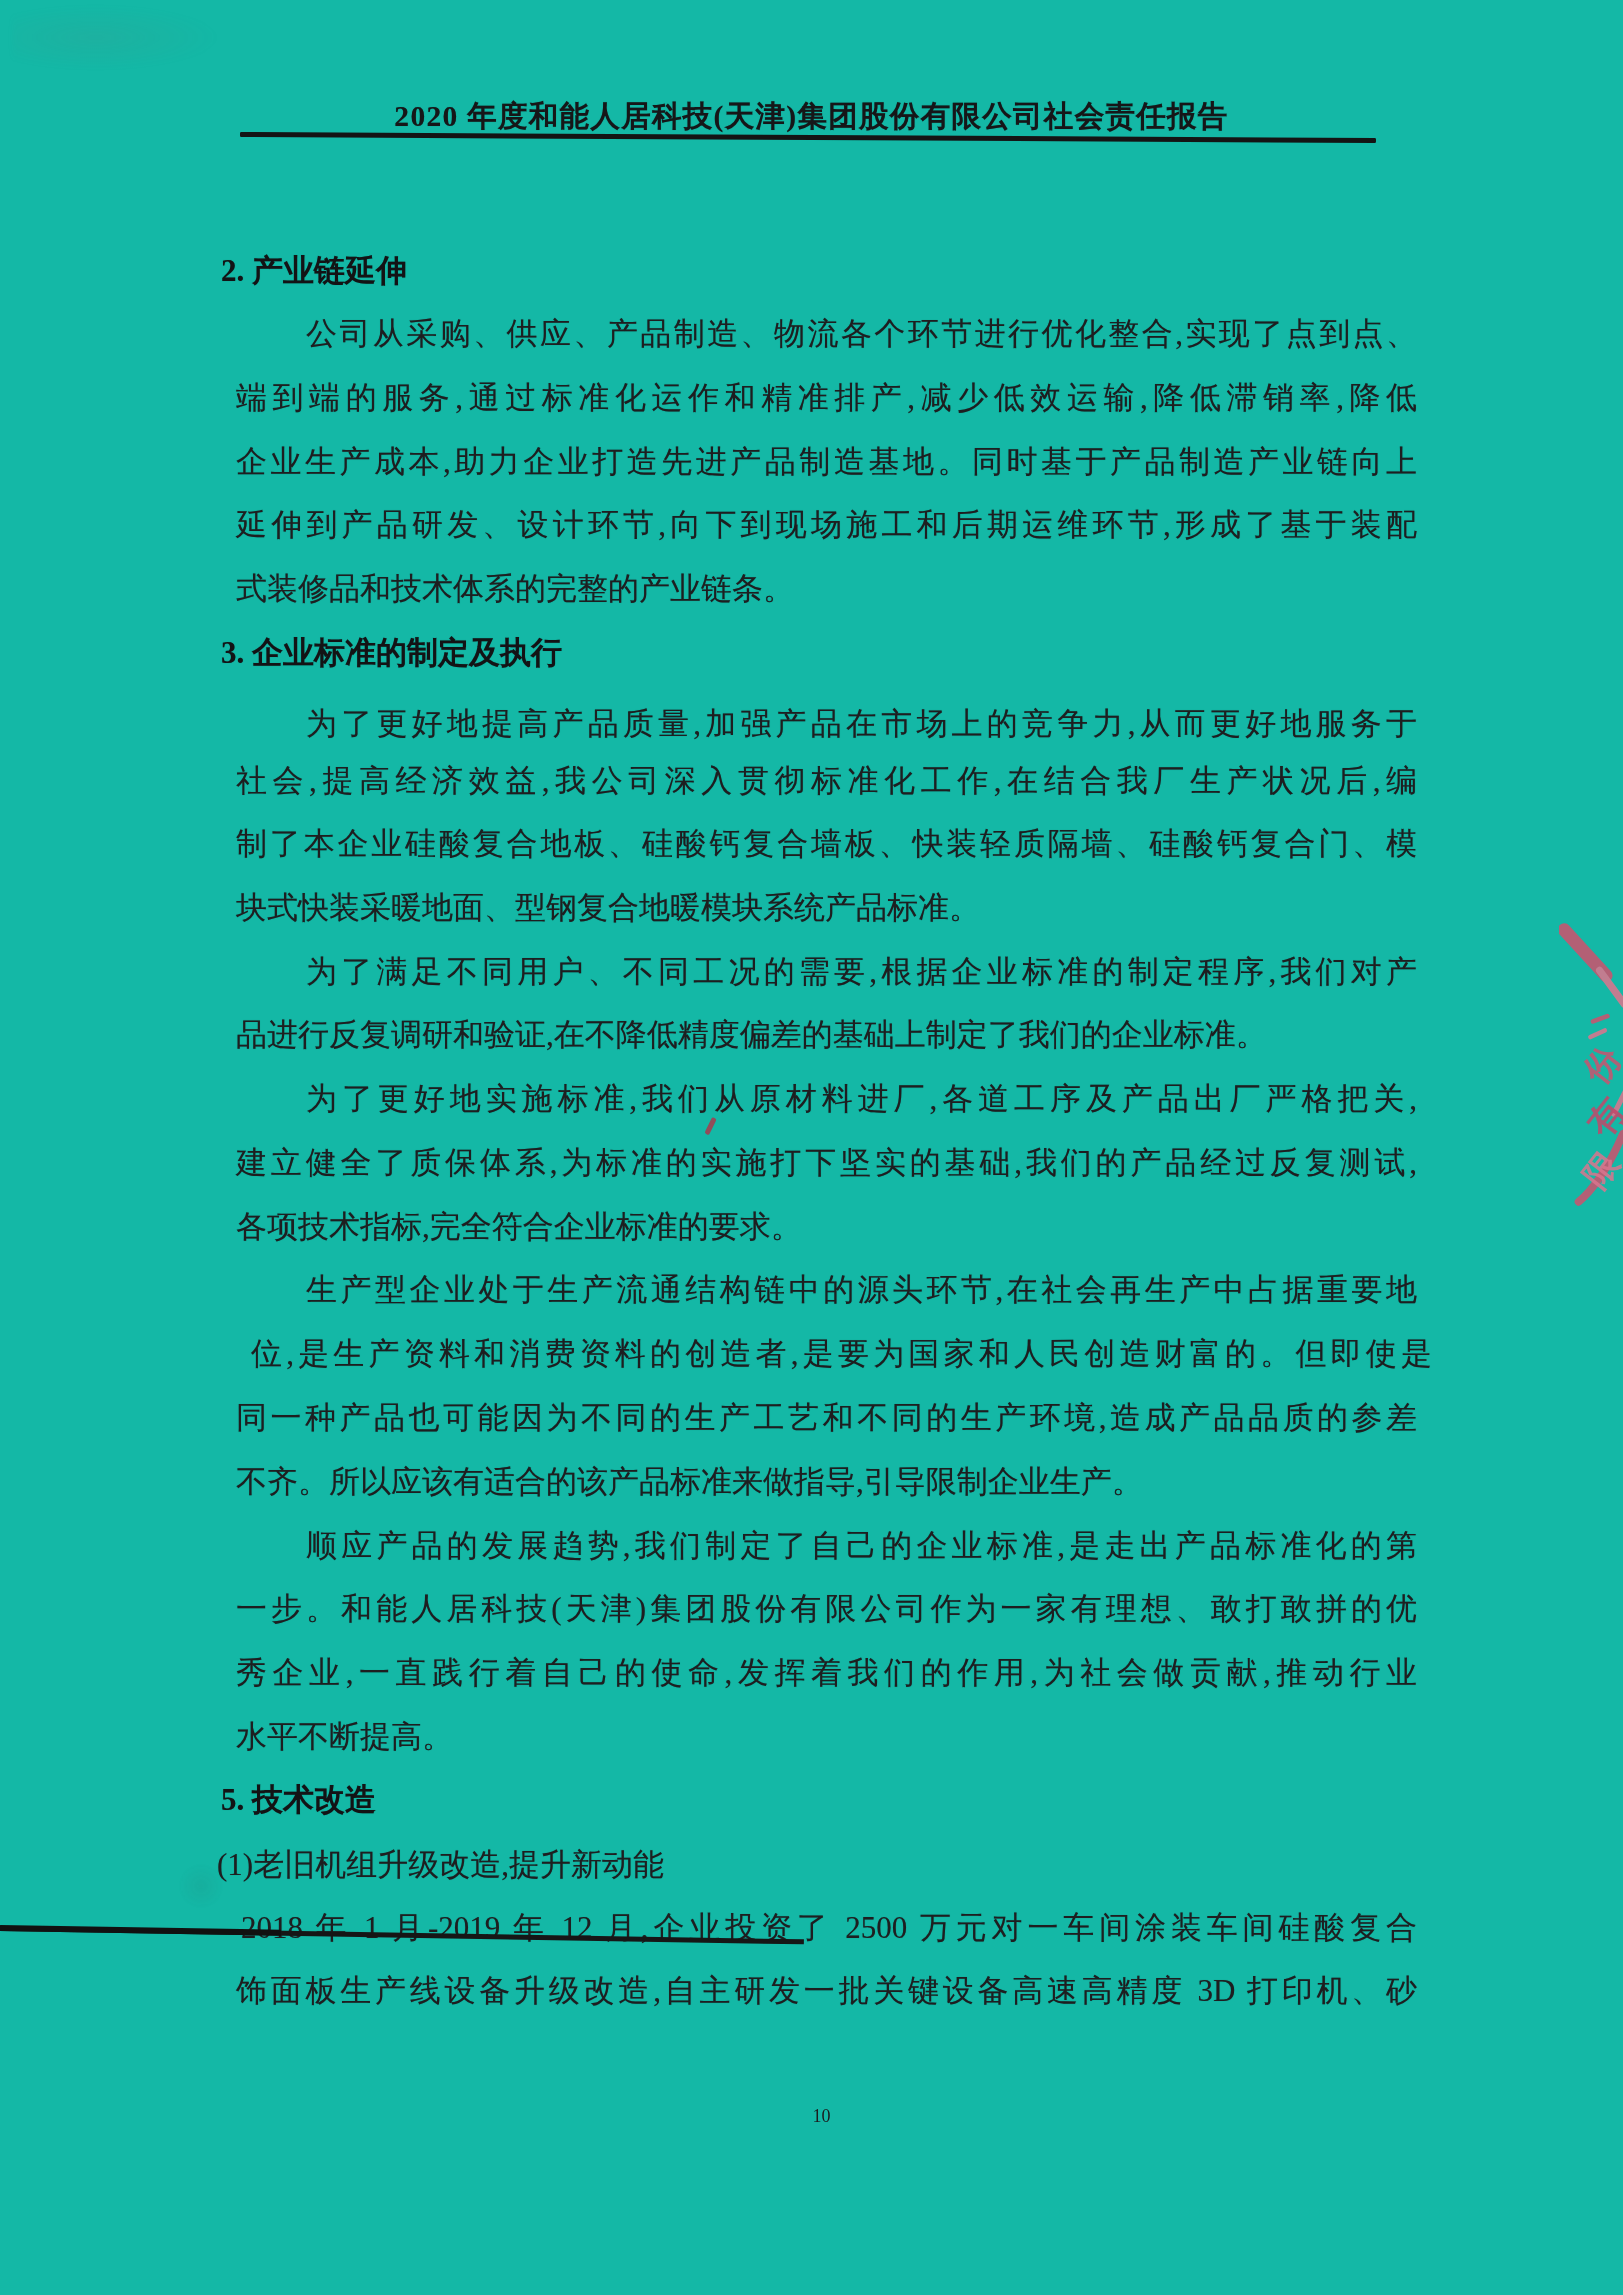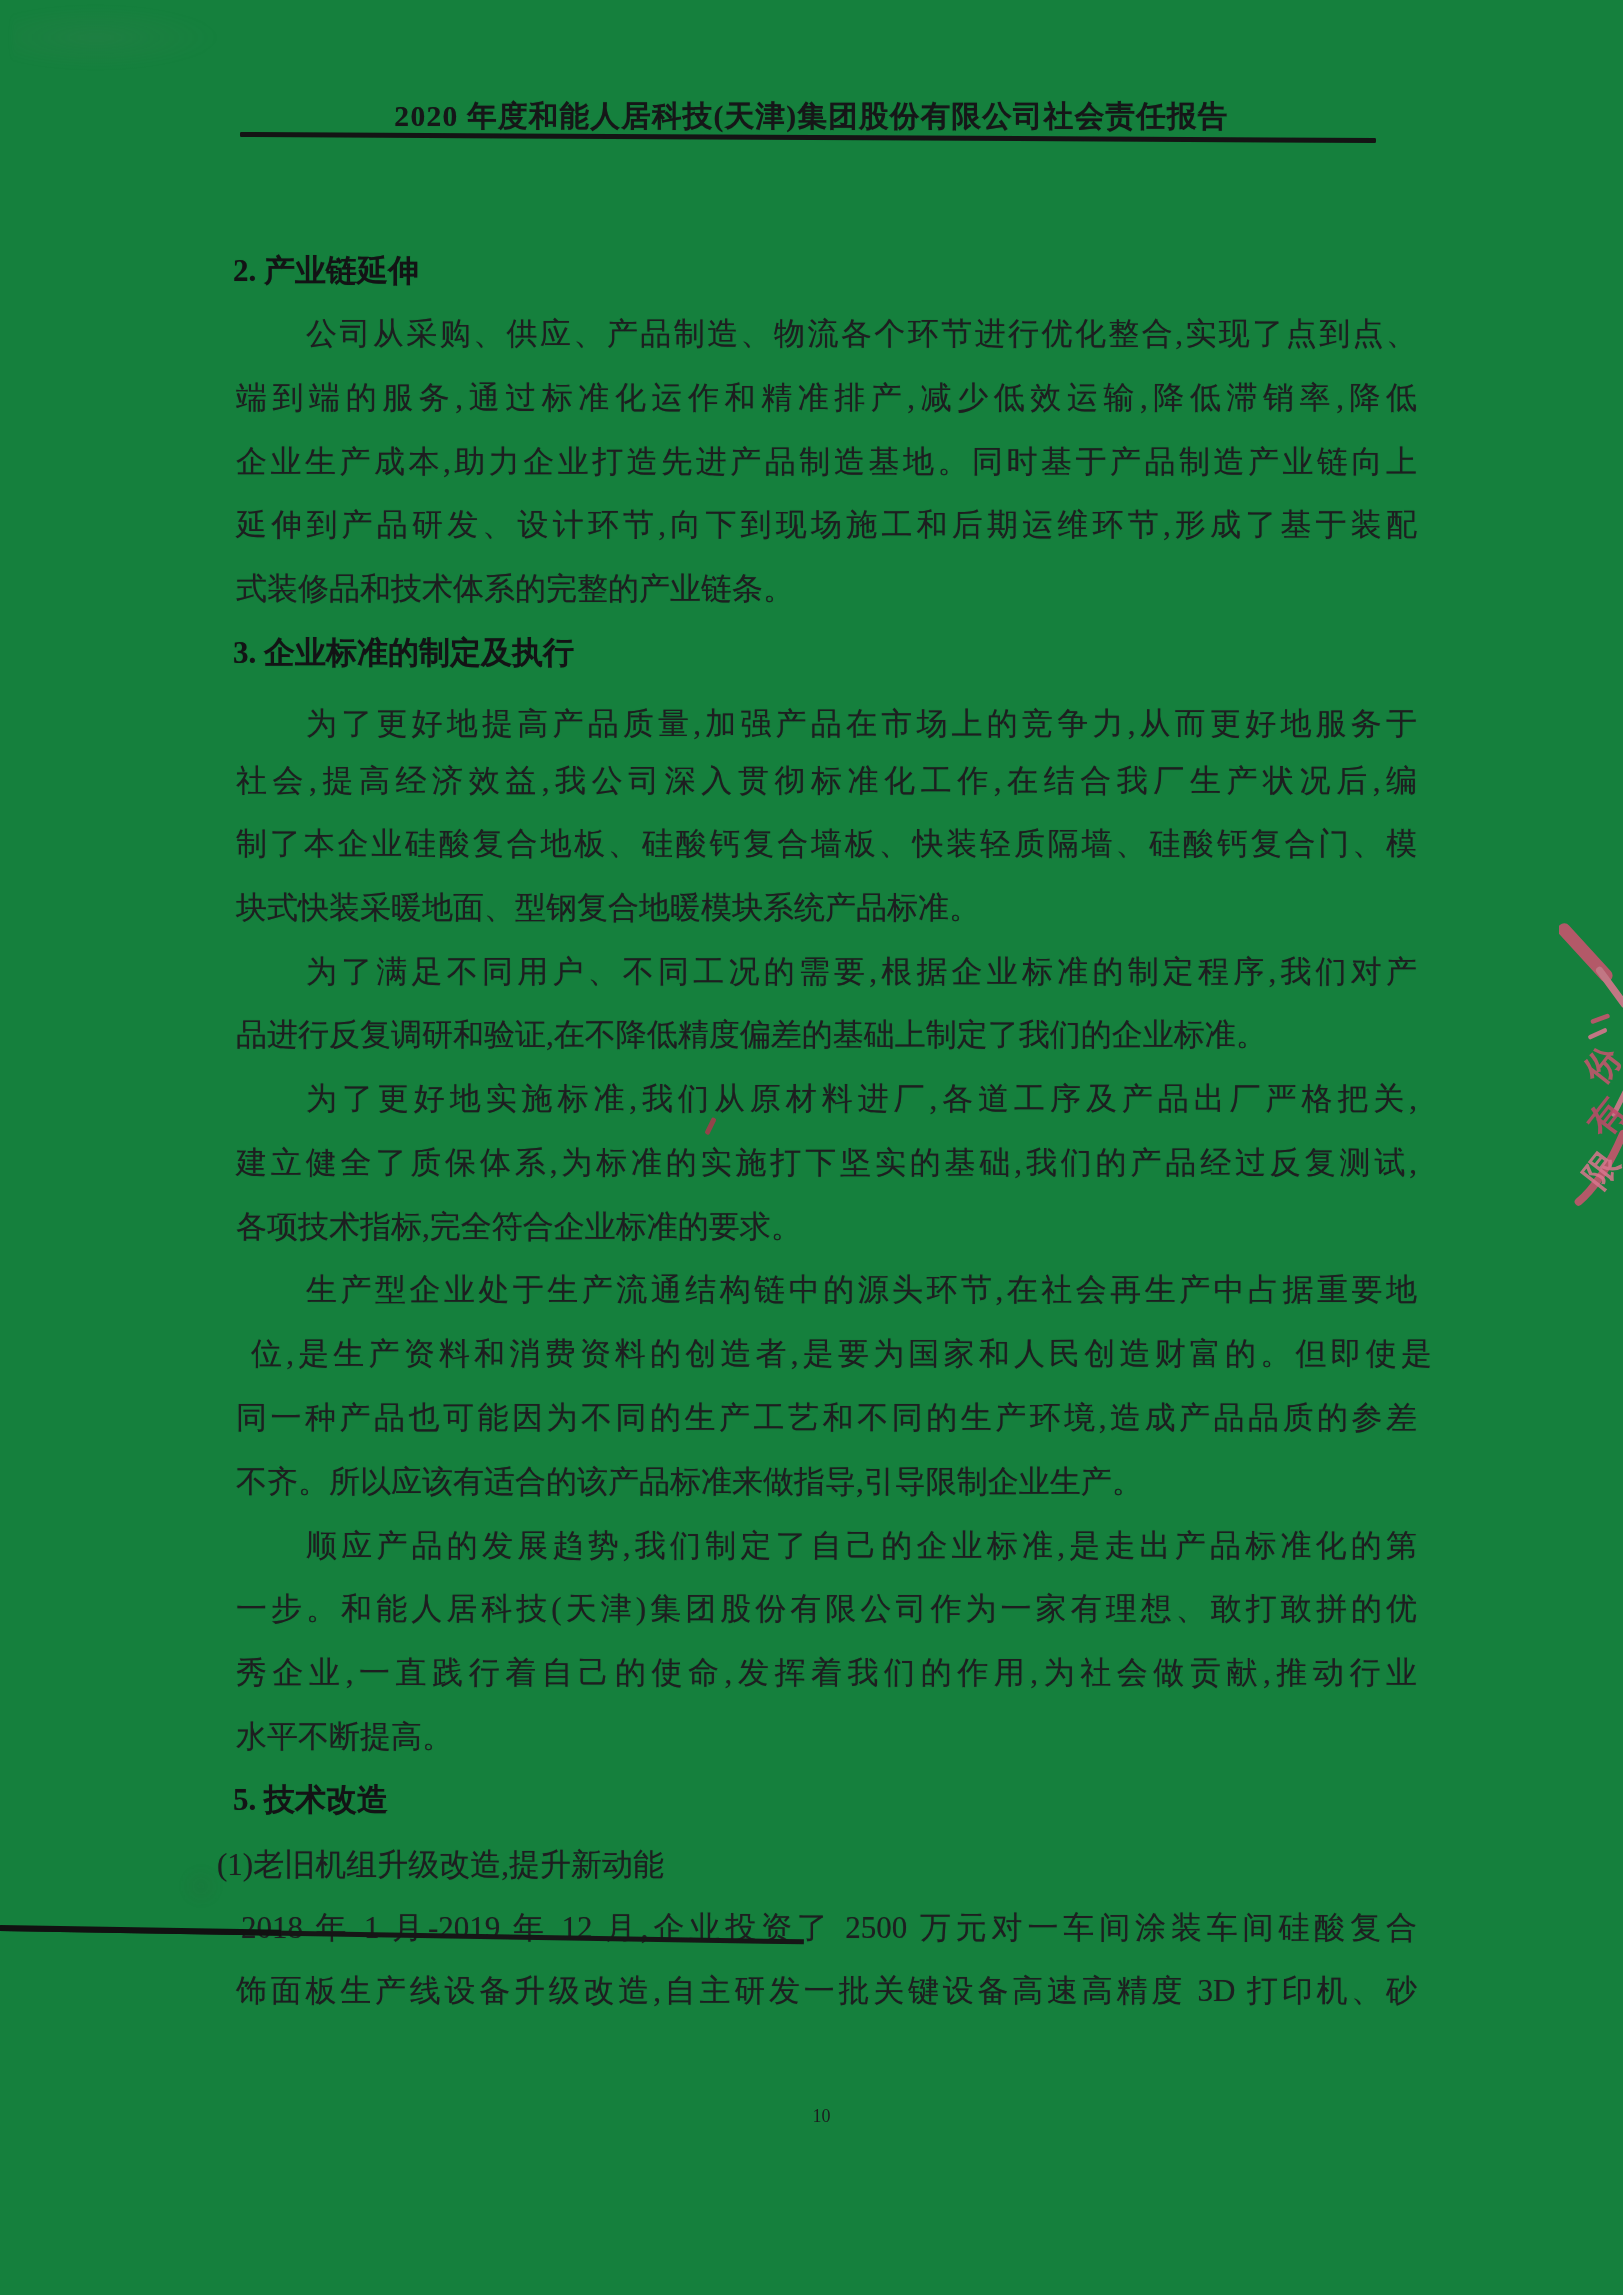--- a/index.html
+++ b/index.html
@@ -1,20 +1,20 @@
 <!DOCTYPE html>
 <html style="font-size:10.5px"><head>
 <meta charset="utf-8">
 <style>
   html,body{margin:0;padding:0;background:#e8e8e6;}
   .page{
     position:relative;
     width:1623px;height:2295px;
     margin:0 auto;
-    background:#15803d;
+    background:#14b8a6;
     overflow:hidden;
     font-family:"Liberation Serif","DejaVu Serif",serif;
     color:#1e1e20;
   }
   
   .header-title{
     position:absolute;top:97px;left:0;width:100%;
     text-align:center;
     font-size:29.5px;font-weight:bold;letter-spacing:1.3px;
     color:#161618;
@@ -29,21 +29,21 @@
     transform-origin:left center;
     border-radius:1.3px;
   }
   
   .row{
     position:absolute;
     font-size:31px;line-height:39px;
     white-space:nowrap;
     text-shadow:0 0 0.7px rgba(15,15,15,.4);
   }
-  .row.heading{left:233px;font-weight:bold;color:#131315;}
+  .row.heading{left:221px;font-weight:bold;color:#131315;}
   .row.sub{left:217px;}
   .row.first{left:306px;width:1111px;white-space:normal;text-align:justify;text-align-last:justify;}
   .row.first2{left:241px;width:1176px;white-space:normal;text-align:justify;text-align-last:justify;}
   .row.full{left:236px;width:1181px;white-space:normal;text-align:justify;text-align-last:justify;}
   .row.short{left:236px;}
   
   .page-number{
     position:absolute;top:2106px;left:10px;width:100%;
     text-align:center;font-size:18px;color:#1c1c1e;
   }

